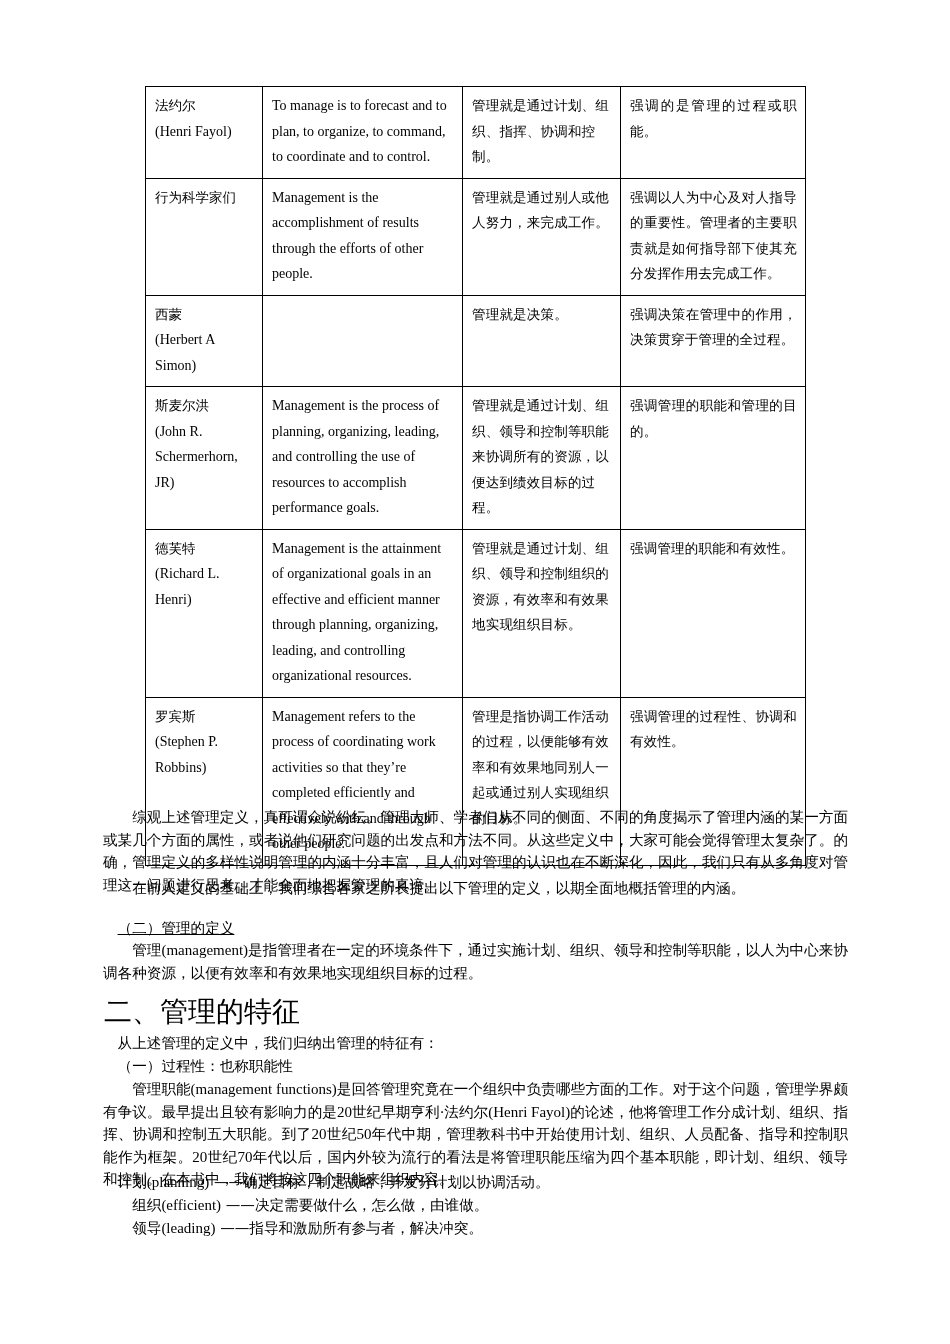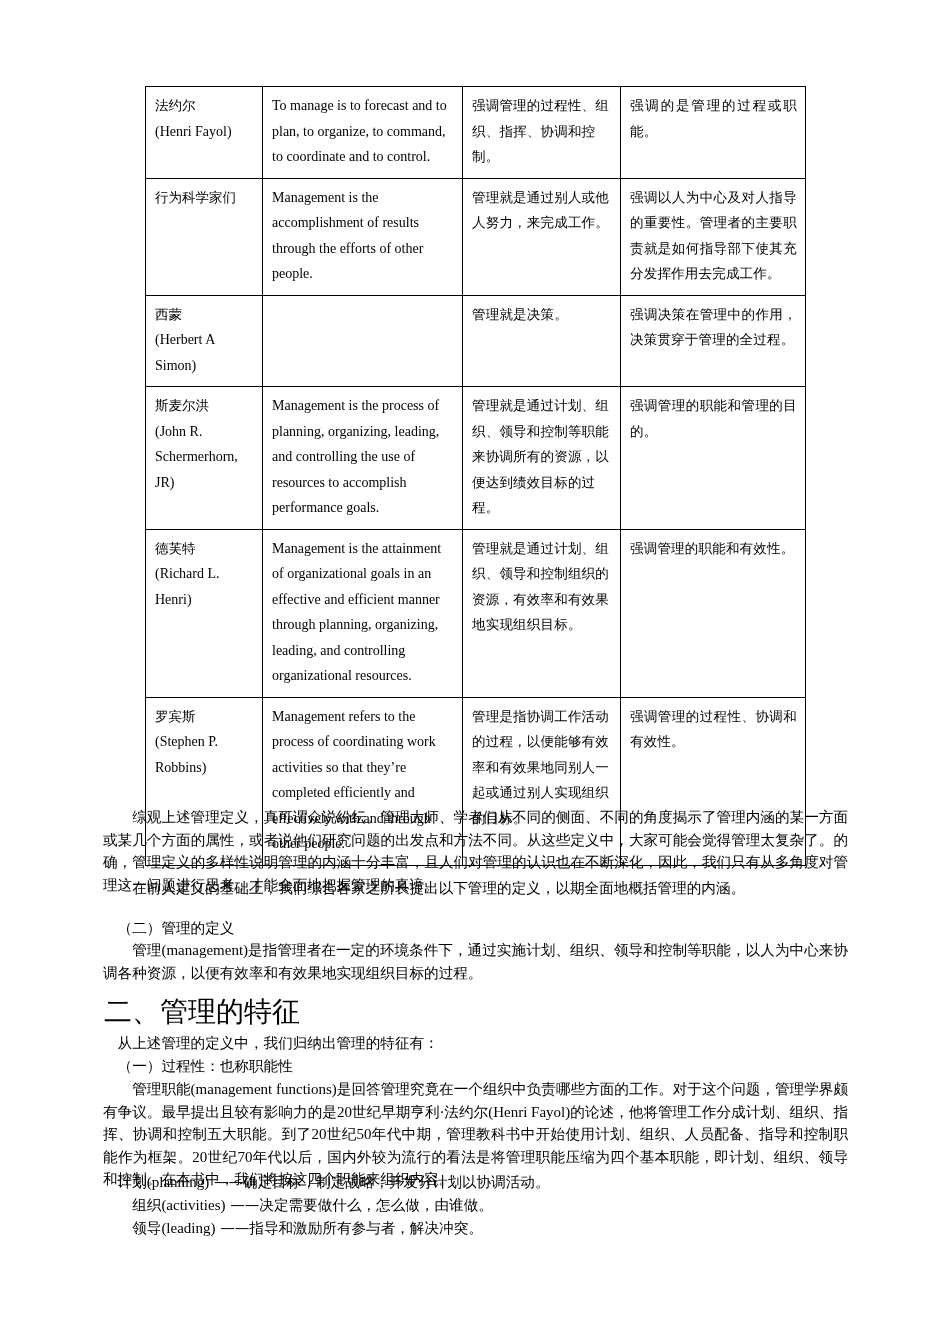--- a/index.html
+++ b/index.html
@@ -97,21 +97,21 @@
     white-space: nowrap;
   }
 
   .latin {
     font-family: "Liberation Serif", "DejaVu Serif", serif;
     font-size: 15px;
   }
 
   #p-para1  { top: 806px; }
   #p-para2  { top: 877px; }
-  #p-sub1   { top: 917px; }
+  #p-sub1   { top: 917px; text-decoration: underline; }
   #p-def    { top: 939px; }
   #h-sec2   { top: 998px; }
   #p-intro2 { top: 1032px; }
   #p-sub2   { top: 1055px; }
   #p-func   { top: 1078px; }
   #p-plan   { top: 1171px; }
   #p-org    { top: 1194px; }
   #p-lead   { top: 1217px; }
 </style>
 </head>
@@ -128,21 +128,21 @@
     </colgroup>
     <tbody>
       <tr>
         <td class="cell-name">
           <div class="namelines">
             <div>法约尔</div>
             <div class="en-name">(Henri Fayol)</div>
           </div>
         </td>
         <td class="cell-en">To manage is to forecast and to plan, to organize, to command, to coordinate and to control.</td>
-        <td class="cell-cn">强调管理的过程性、组织、指挥、协调和控制。</td>
+        <td class="cell-cn">管理就是通过计划、组织、指挥、协调和控制。</td>
         <td class="cell-cn note-justify">强调的是管理的过程或职能。</td>
       </tr>
 
       <tr>
         <td class="cell-name">
           <div class="namelines">
             <div>行为科学家们</div>
           </div>
         </td>
         <td class="cell-en">Management is the accomplishment of results through the efforts of other people.</td>
@@ -233,20 +233,20 @@
 
   <div class="body-block" id="p-func">
     <p><span>管理职能</span><span class="latin">(management functions)</span><span>是回答管理究竟在一个组织中负责哪些方面的工作。对于这个问题，管理学界颇有争议。最早提出且较有影响力的是</span><span class="latin">20</span><span>世纪早期亨利·法约尔</span><span class="latin">(Henri Fayol)</span><span>的论述，他将管理工作分成计划、组织、指挥、协调和控制五大职能。到了</span><span class="latin">20</span><span>世纪</span><span class="latin">50</span><span>年代中期，管理教科书中开始使用计划、组织、人员配备、指导和控制职能作为框架。</span><span class="latin">20</span><span>世纪</span><span class="latin">70</span><span>年代以后，国内外较为流行的看法是将管理职能压缩为四个基本职能，即计划、组织、领导和控制。在本书中，我们将按这四个职能来组织内容。</span></p>
   </div>
 
   <div class="body-block" id="p-plan">
     <p class="indent1"><span>计划</span><span class="latin">(planning)</span><span> ——确定目标，制定战略，开发分计划以协调活动。</span></p>
   </div>
 
   <div class="body-block" id="p-org">
-    <p><span>组织</span><span class="latin">(activities)</span><span> ——决定需要做什么，怎么做，由谁做。</span></p>
+    <p><span>组织</span><span class="latin">(efficient)</span><span> ——决定需要做什么，怎么做，由谁做。</span></p>
   </div>
 
   <div class="body-block" id="p-lead">
     <p><span>领导</span><span class="latin">(leading)</span><span> ——指导和激励所有参与者，解决冲突。</span></p>
   </div>
 
 </div>
 
 </body></html>

